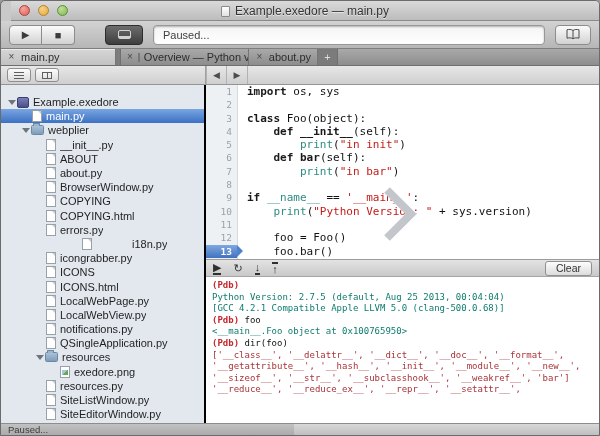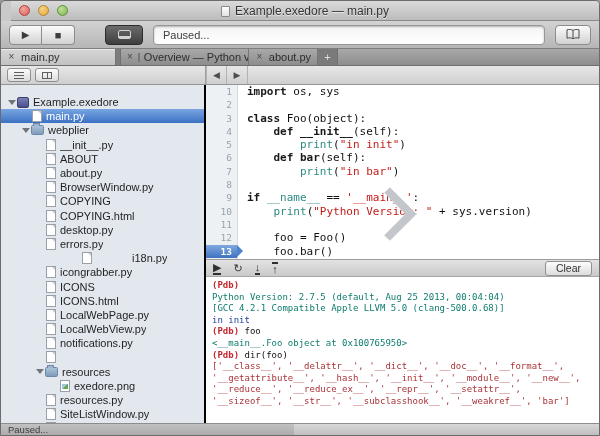--- a/index.html
+++ b/index.html
@@ -252,25 +252,20 @@
             <span class="tree-label">COPYING</span>
           </div>
           <div class="tree-row" style="padding-left: 33px;">
             <span class="tri"></span>
             <span class="tree-icon icon-file"></span>
             <span class="tree-label">COPYING.html</span>
           </div>
           <div class="tree-row" style="padding-left: 33px;">
             <span class="tri"></span>
             <span class="tree-icon icon-file"></span>
-            <span class="tree-label">desktop.py</span>
-          </div>
-          <div class="tree-row" style="padding-left: 33px;">
-            <span class="tri"></span>
-            <span class="tree-icon icon-file"></span>
             <span class="tree-label">errors.py</span>
           </div>
           <div class="tree-row" style="padding-left: 33px; gap: 36px;">
             <span class="tri"></span>
             <span class="tree-icon icon-file"></span>
             <span class="tree-label">i18n.py</span>
           </div>
           <div class="tree-row" style="padding-left: 33px;">
             <span class="tri"></span>
             <span class="tree-icon icon-file"></span>
@@ -297,20 +292,21 @@
             <span class="tree-label">LocalWebView.py</span>
           </div>
           <div class="tree-row" style="padding-left: 33px;">
             <span class="tri"></span>
             <span class="tree-icon icon-file"></span>
             <span class="tree-label">notifications.py</span>
           </div>
           <div class="tree-row" style="padding-left: 33px;">
             <span class="tri"></span>
             <span class="tree-icon icon-file"></span>
+            <span class="tree-label">QSingleApplication.py</span>
           </div>
           <div class="tree-row" style="padding-left: 33px;">
             <span class="tri open"></span>
             <span class="tree-icon icon-folder"></span>
             <span class="tree-label">resources</span>
           </div>
           <div class="tree-row" style="padding-left: 47px;">
             <span class="tri"></span>
             <span class="tree-icon icon-image"></span>
             <span class="tree-label">exedore.png</span>
@@ -399,28 +395,27 @@
         <span class="dbg-icon bar-over"><span>↑</span></span>
         <div class="clear-btn">
           <span>Clear</span>
         </div>
       </div>
       <div id="console">
         <div id="console-lines">
             <div class="con-line"><span class="seg-prompt">(Pdb)</span></div>
             <div class="con-line"><span class="seg-teal">Python Version: 2.7.5 (default, Aug 25 2013, 00:04:04)</span></div>
             <div class="con-line"><span class="seg-teal">[GCC 4.2.1 Compatible Apple LLVM 5.0 (clang-500.0.68)]</span></div>
-            <div class="con-line"><span class="seg-blue">in init</span></div>
             <div class="con-line"><span class="seg-prompt">(Pdb) </span><span class="seg-plain">foo</span></div>
             <div class="con-line"><span class="seg-teal">&lt;__main__.Foo object at 0x100765950&gt;</span></div>
             <div class="con-line"><span class="seg-prompt">(Pdb) </span><span class="seg-plain">dir(foo)</span></div>
             <div class="con-line"><span class="seg-list">['__class__', '__delattr__', '__dict__', '__doc__', '__format__',</span></div>
             <div class="con-line"><span class="seg-list">'__getattribute__', '__hash__', '__init__', '__module__', '__new__',</span></div>
+            <div class="con-line"><span class="seg-list">'__sizeof__', '__str__', '__subclasshook__', '__weakref__', 'bar']</span></div>
             <div class="con-line"><span class="seg-list">'__reduce__', '__reduce_ex__', '__repr__', '__setattr__',</span></div>
-            <div class="con-line"><span class="seg-list">'__sizeof__', '__str__', '__subclasshook__', '__weakref__', 'bar']</span></div>
           </div>
       </div>
     </div>
   </div>
 
   <div id="statusbar">
     <div class="progress-fill"></div>
     <span>Paused...</span>
   </div>
 

